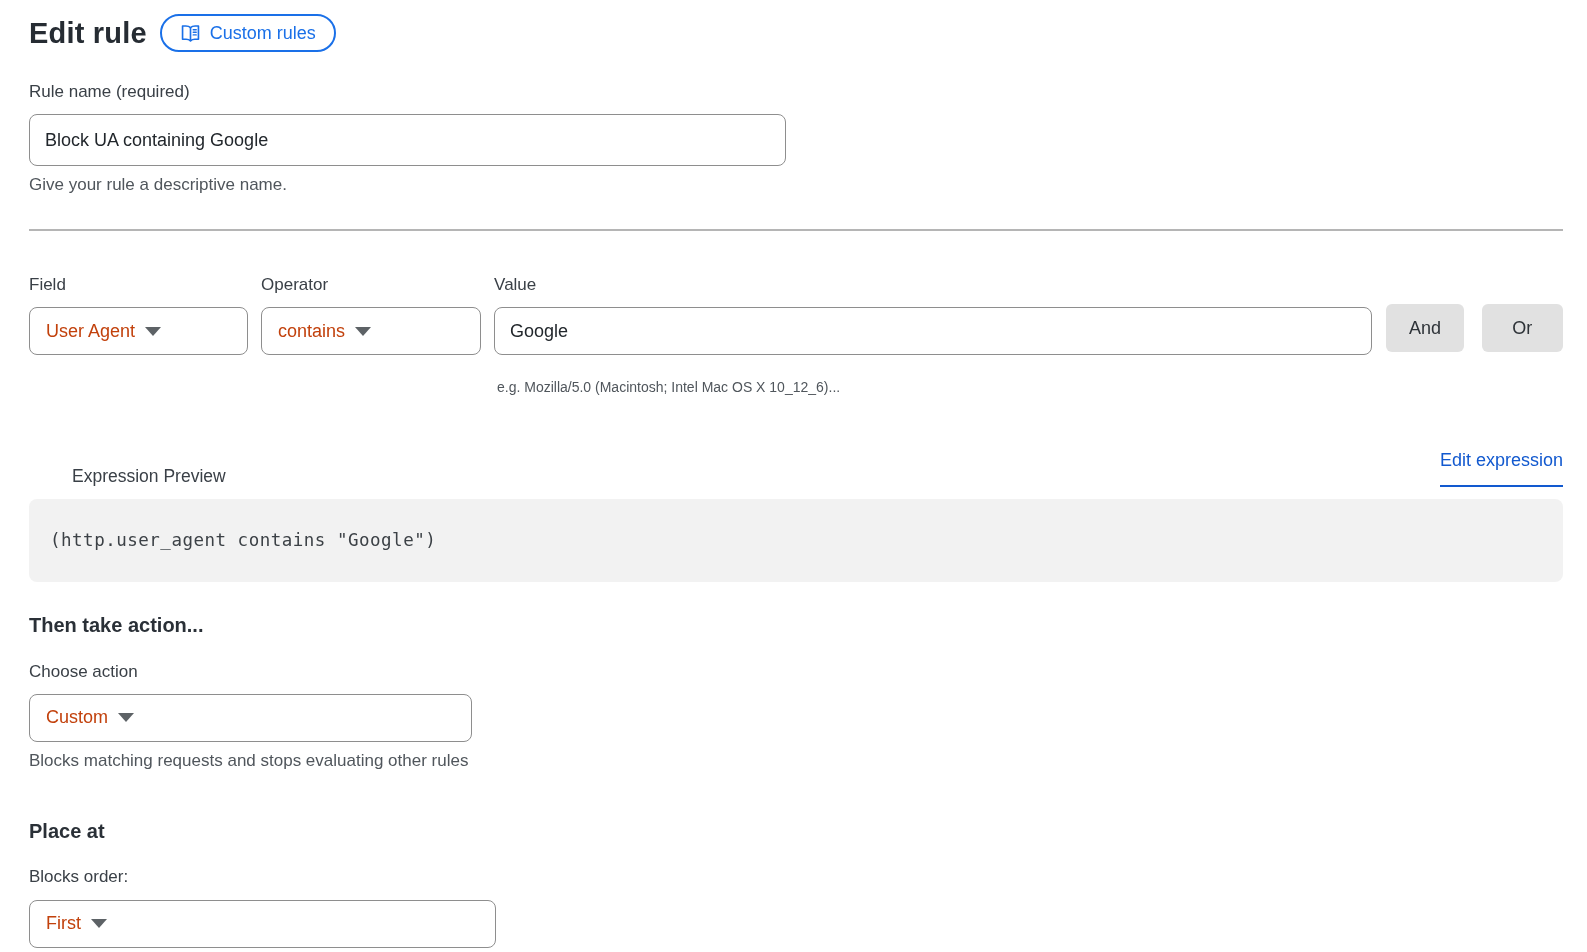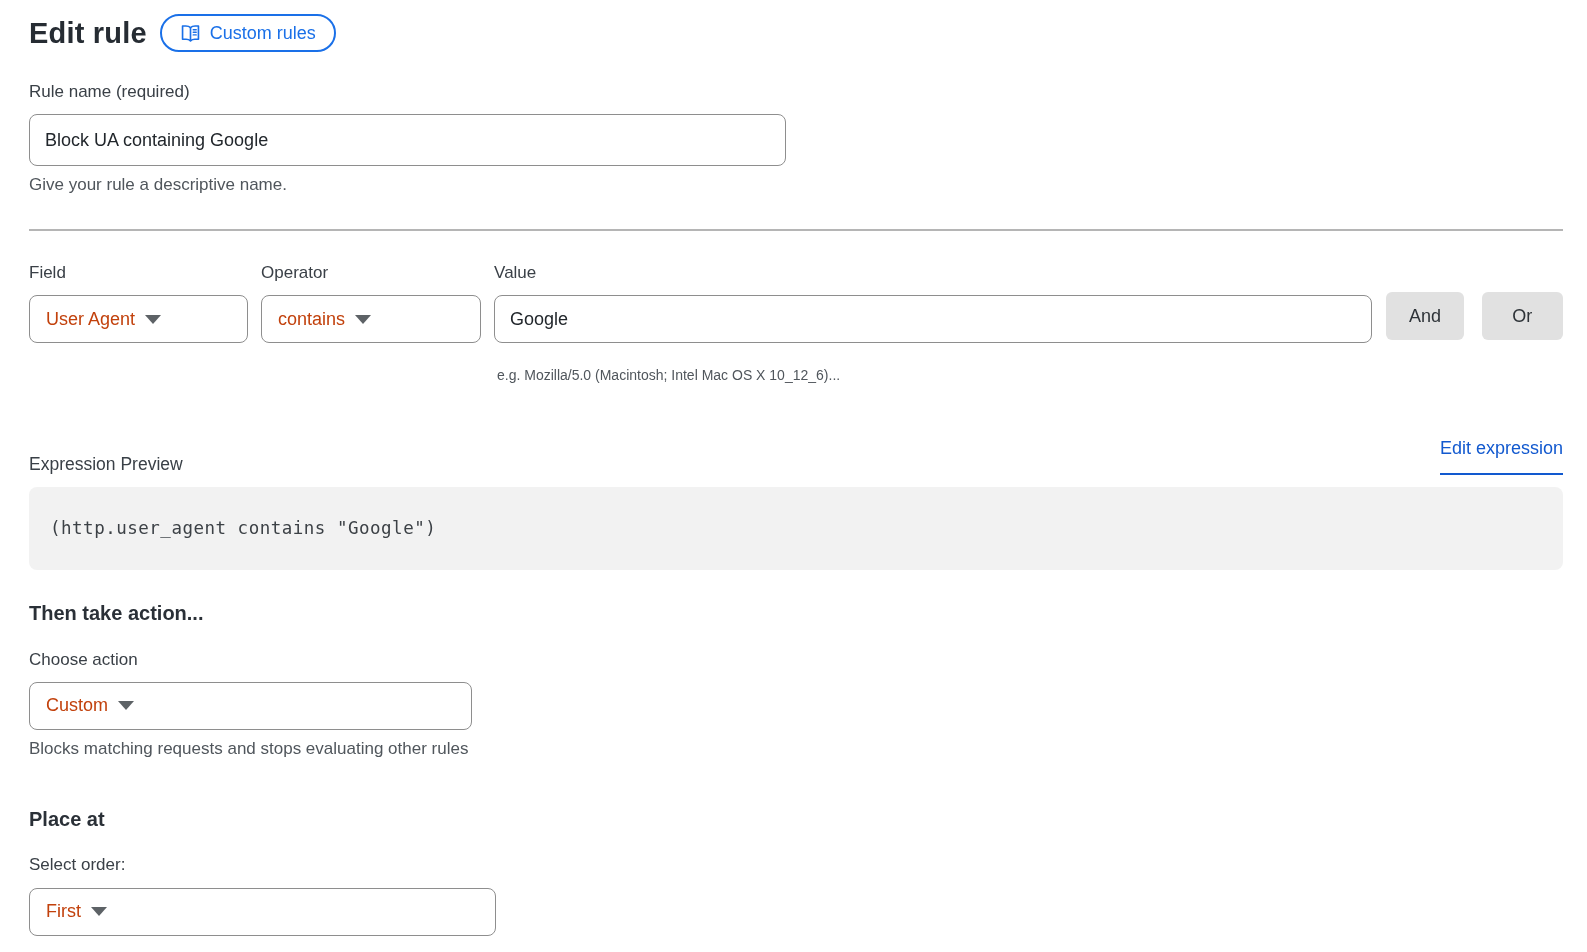--- a/index.html
+++ b/index.html
@@ -49,41 +49,41 @@
     width:0;height:0;flex:0 0 auto;
     border-left:8px solid transparent;border-right:8px solid transparent;
     border-top:9px solid #5d6266;margin-left:10px;
   }
 
   .rule-name-section{margin-top:30px;}
 
   .divider{border:none;border-top:2px solid var(--divider);margin:34px 0 0 0;}
 
   
-  .cond-row{display:flex;margin-top:32px;align-items:flex-start;}
+  .cond-row{display:flex;margin-top:44px;align-items:flex-start;}
   .cond-col{display:flex;flex-direction:column;}
   .col-field{width:221px;}
   .col-operator{width:222px;margin-left:13px;}
   .col-value{width:886px;margin-left:13px;}
   .value-input{
     height:48px;width:100%;border:1px solid var(--border-gray);border-radius:8px;
     font-size:18px;padding:0 15px;color:#22272c;font-family:inherit;outline:none;background:#fff;
   }
   .btn-gray{
     height:48px;border:none;border-radius:6px;background:var(--btn-gray);
     font-size:18px;color:#2e3338;cursor:pointer;font-family:inherit;
     margin-top:29px; 
   }
   .btn-and{width:78px;margin-left:14px;}
   .btn-or{width:82px;margin-left:18px;}
   .value-helper{margin-left:468px;margin-top:24px;font-size:14px;color:var(--text-helper);}
 
   
   .expr-header{display:flex;justify-content:space-between;align-items:flex-end;margin-top:56px;}
-  .expr-label{font-size:17.5px;color:var(--text-label);}
+  .expr-label{font-size:17.5px;color:var(--text-label);margin-left:43px;}
   .link{
     font-size:18px;color:var(--link-blue);cursor:pointer;
     border-bottom:2px solid var(--link-blue);padding-bottom:14px;line-height:1.1;
   }
   .preview-box{
     margin-top:12px;background:var(--preview-bg);border-radius:8px;
     padding:31px 21px;height:83px;display:flex;align-items:center;
   }
   .preview-code{
     font-family:"DejaVu Sans Mono","Liberation Mono",monospace;
@@ -163,19 +163,19 @@
 
   <h2 class="section-heading action-heading">Then take action...</h2>
   <div class="field-label action-label">Choose action</div>
   <div class="select action-select">
     <span>Custom</span>
     <span class="chevron"></span>
   </div>
   <div class="helper">Blocks matching requests and stops evaluating other rules</div>
 
   <h2 class="section-heading place-heading">Place at</h2>
-  <div class="field-label place-label">Select order:</div>
+  <div class="field-label place-label">Blocks order:</div>
   <div class="select order-select">
     <span>First</span>
     <span class="chevron"></span>
   </div>
 
 </div>
 
 </body></html>

